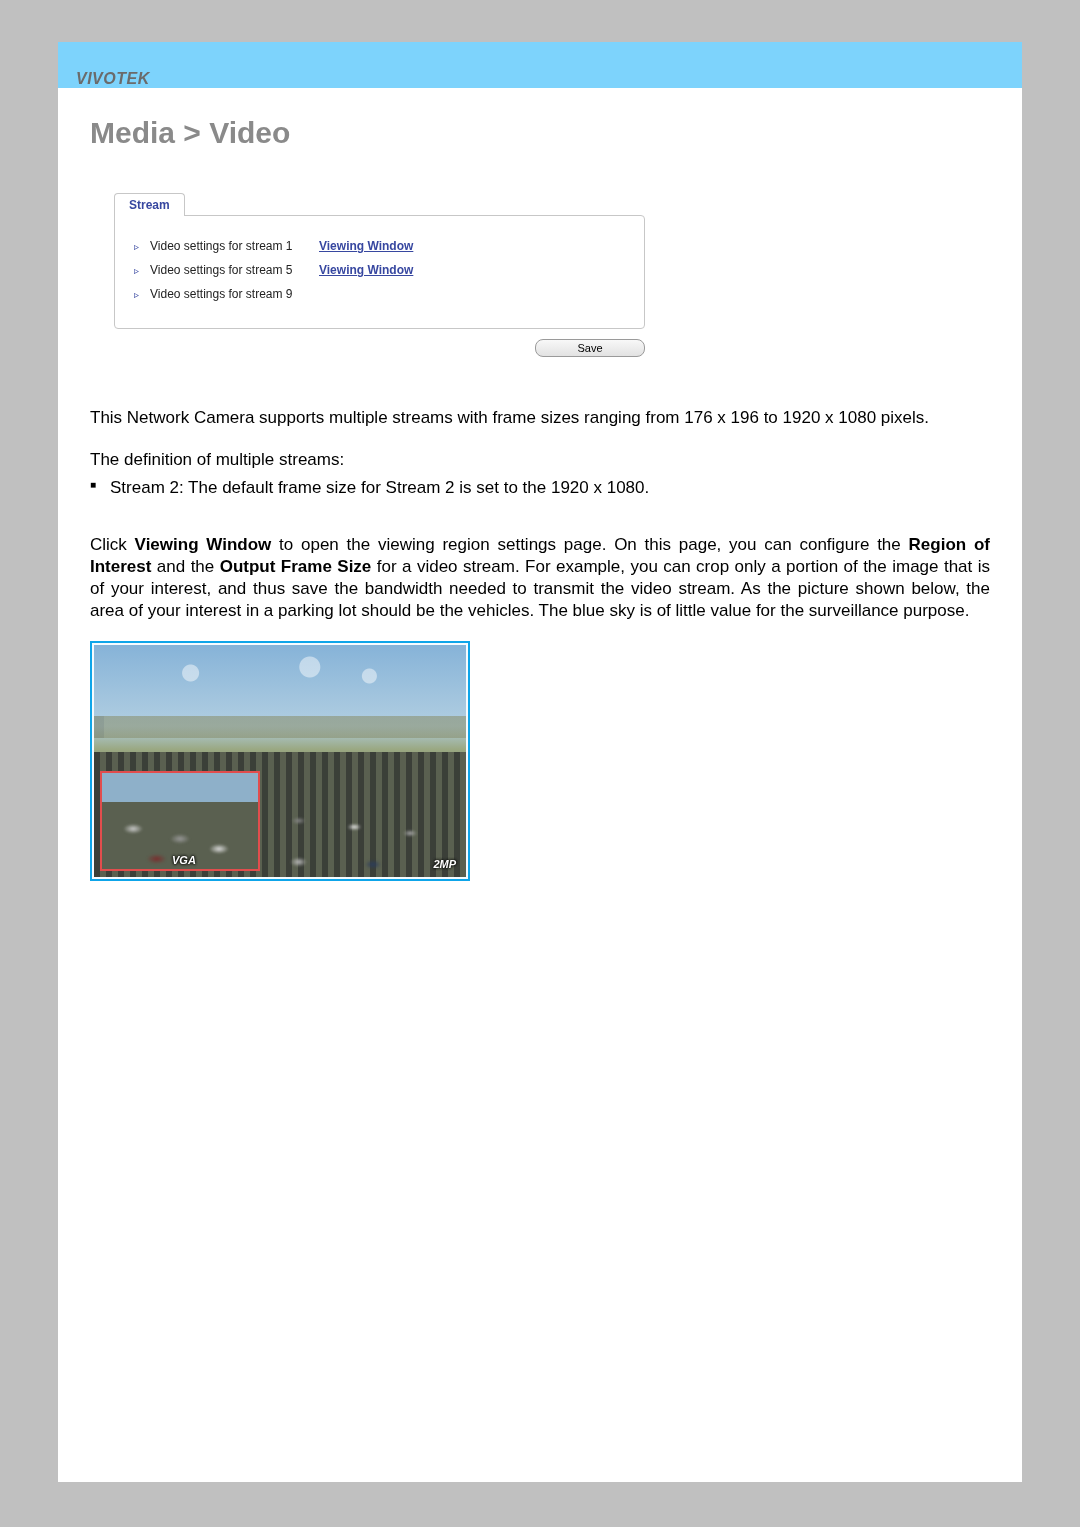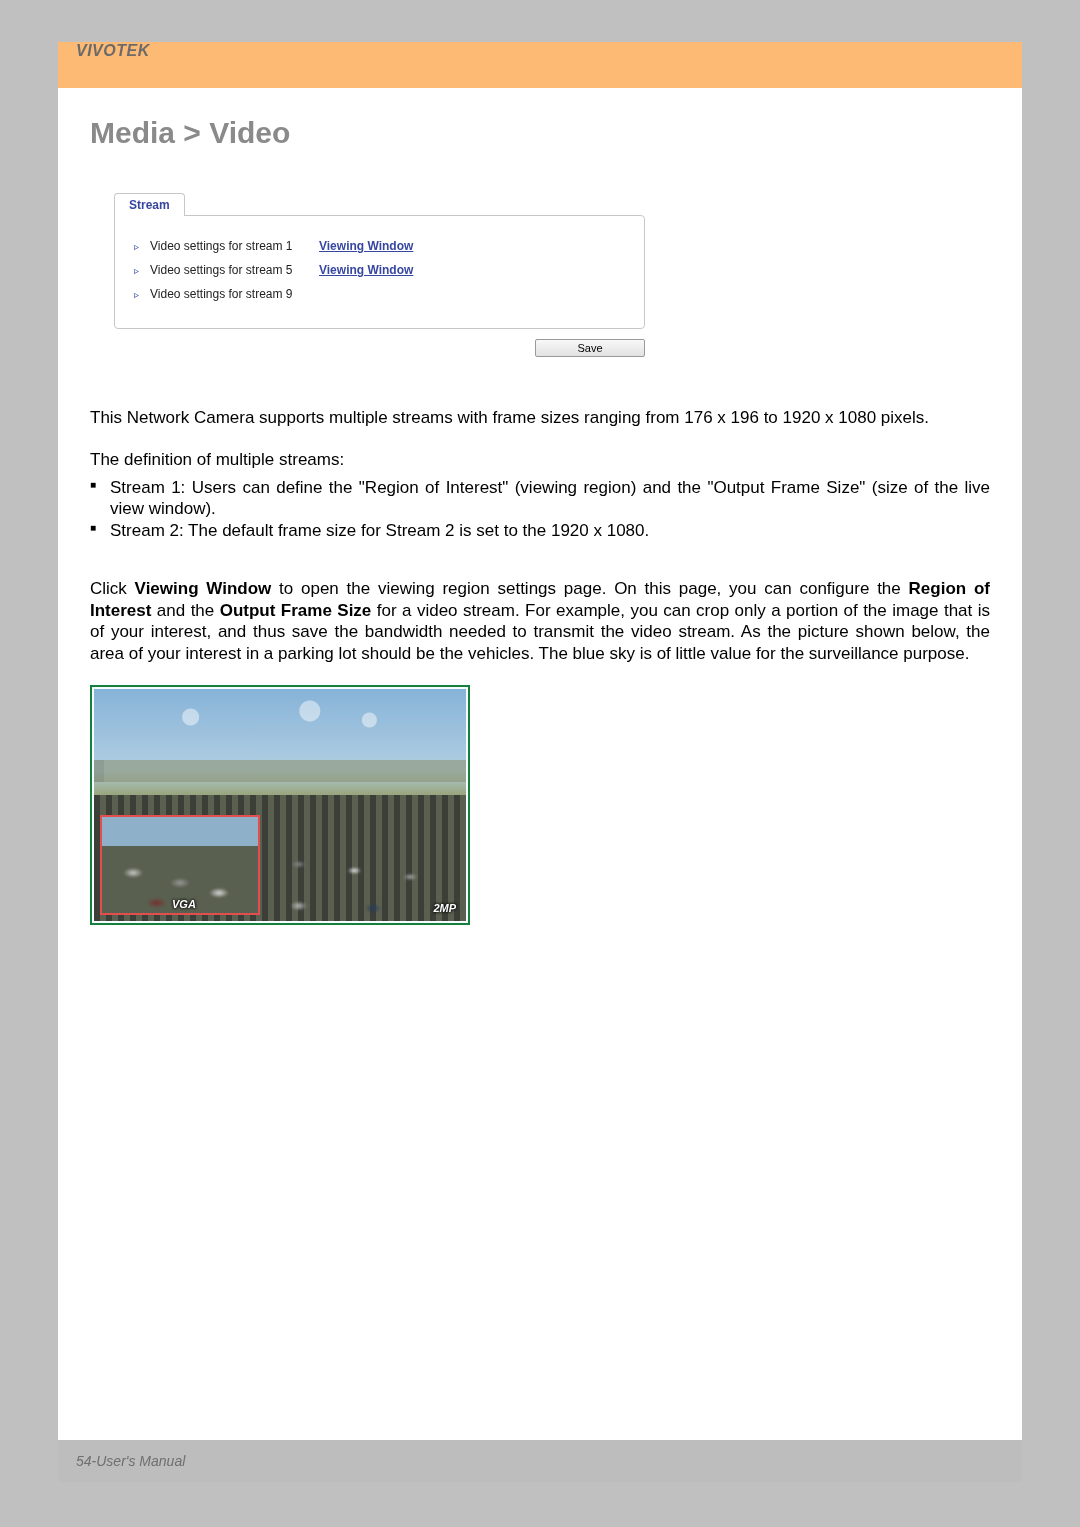--- a/index.html
+++ b/index.html
@@ -12,24 +12,24 @@
   }
   .page {
     position: absolute;
     left: 58px;
     top: 42px;
     width: 964px;
     height: 1440px;
     background: #fff;
   }
   .header-band {
-    background: #fdba74;
+    background: #7dd3fc;
     height: 46px;
     display: flex;
-    align-items: flex-start;
+    align-items: flex-end;
     padding-left: 18px;
   }
   .brand {
     color: #6b6b6b;
     font-style: italic;
     font-weight: bold;
     font-size: 16px;
     letter-spacing: 0.5px;
   }
   .content {
@@ -101,21 +101,21 @@
     display: flex;
     justify-content: flex-end;
     margin-top: 10px;
   }
   .save-btn {
     width: 110px;
     height: 18px;
     font-size: 11px;
     background: linear-gradient(#f8f8f8, #e2e2e2);
     border: 1px solid #9a9a9a;
-    border-radius: 2px;
+    border-radius: 8px;
     display: flex;
     align-items: center;
     justify-content: center;
     cursor: pointer;
   }
   .body-text {
     font-size: 17px;
     color: #000;
     line-height: 1.28;
   }
@@ -135,21 +135,21 @@
     content: "■";
     position: absolute;
     left: 0;
     top: 2px;
     font-size: 10px;
     color: #000;
   }
   .justified { text-align: justify; }
   .figure {
     width: 380px;
-    border: 2px solid #15803d;
+    border: 2px solid #0ea5e9;
     padding: 2px;
     background: #f5fbff;
     display: block;
     margin: 6px 0 0 0;
   }
   .parking-scene {
     width: 100%;
     height: 232px;
     position: relative;
     overflow: hidden;
@@ -278,21 +278,20 @@
       </div>
       <div class="save-row">
         <div class="save-btn">Save</div>
       </div>
     </div>
 
     <div class="body-text">
       <p>This Network Camera supports multiple streams with frame sizes ranging from 176 x 196 to 1920 x 1080 pixels.</p>
       <p style="">The definition of multiple streams:</p>
       <ul class="bullets">
-        <li>Stream 1: Users can define the "Region of Interest" (viewing region) and the "Output Frame Size" (size of the live view window).</li>
         <li>Stream 2: The default frame size for Stream 2 is set to the 1920 x 1080.</li>
       </ul>
       <p class="justified">
         <span>Click </span><b>Viewing Window</b><span> to open the viewing region settings page. On this page, you can configure the </span><b>Region of Interest</b><span> and the </span><b>Output Frame Size</b><span> for a video stream.  For example, you can crop only a portion of the image that is of your interest, and thus save the bandwidth needed to transmit the video stream. As the picture shown below, the area of your interest in a parking lot should be the vehicles. The blue sky is of little value for the surveillance purpose.</span>
       </p>
 
       <div class="figure">
         <div class="parking-scene">
           <div class="clouds"></div>
           <div class="mountains"></div>
@@ -301,19 +300,14 @@
           <div class="inset">
             <span class="badge badge-vga">VGA</span>
           </div>
           <span class="badge badge-2mp">2MP</span>
         </div>
       </div>
 
     </div>
   </div>
 
-  <div class="footer">
-    <span>54</span>
-      <span> - </span>
-      <span>User's Manual</span>
-  </div>
 
 </div>
 
 </body></html>

